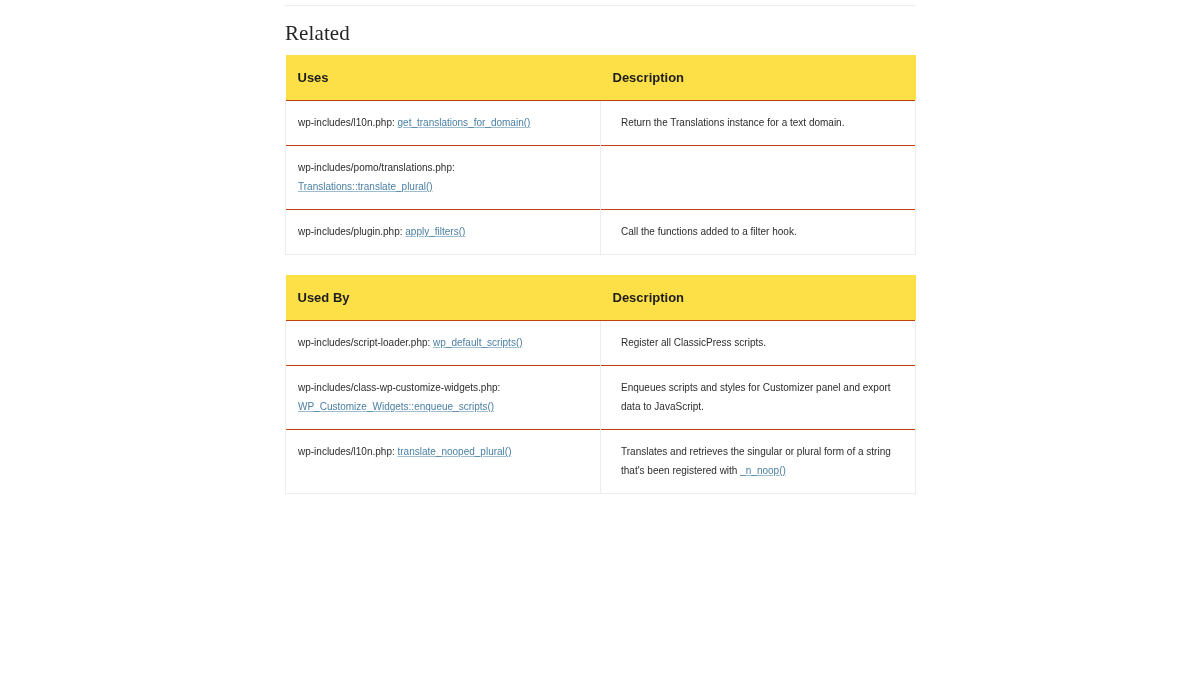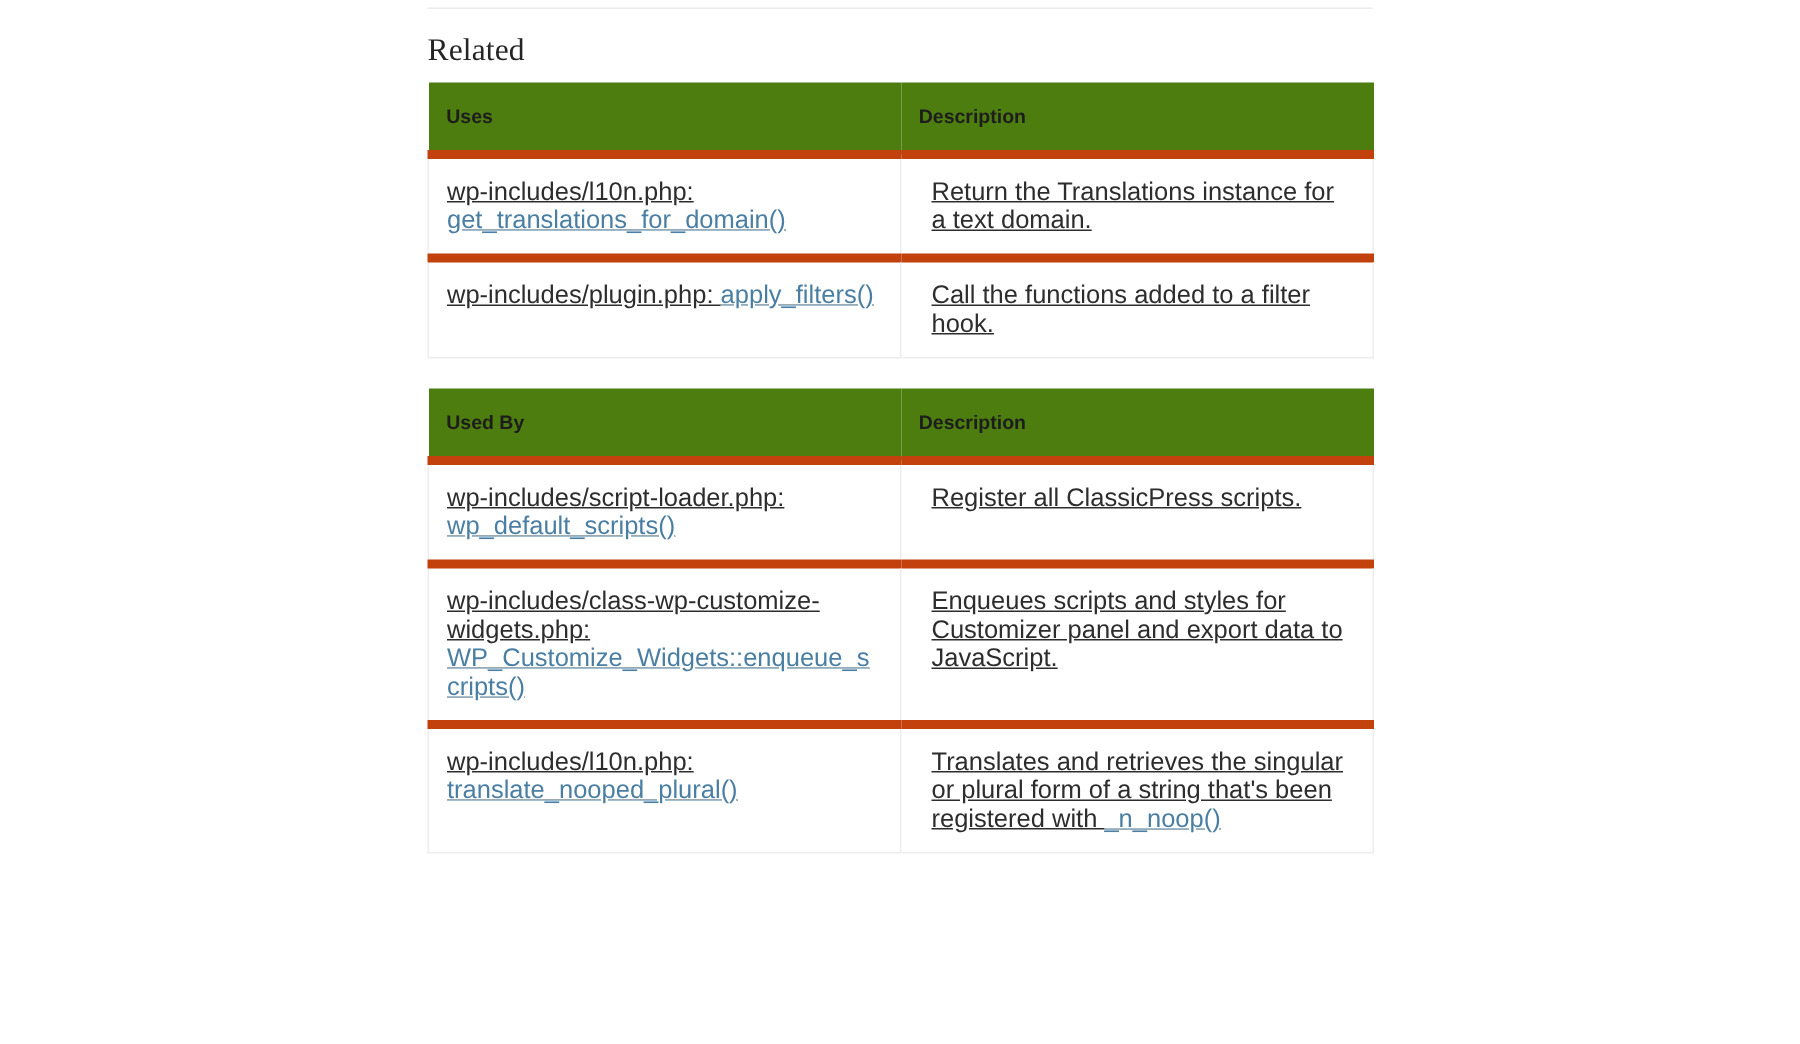--- a/index.html
+++ b/index.html
@@ -46,40 +46,39 @@
   }
 
   table.wp-table {
     border-collapse: collapse;
     width: 630px;
     table-layout: fixed;
     font-size: 13px;
     margin: 0;
   }
   table.wp-table th {
-    background: #4d7c0f;
+    background: #fde047;
     text-align: left;
     font-weight: bold;
     font-size: 13px;
     color: #1d1d1d;
     padding: 14px 12px 14px 12px;
     border: 0;
     vertical-align: middle;
     line-height: 17px;
   }
   table.wp-table td {
-    border-top: 6px solid #c2410c;
+    border-top: 1px solid #c2410c;
     border-left: 1px solid #ededed;
     padding: 12px 12px 13px 12px;
     vertical-align: top;
     line-height: 19px;
-    font-size: 17px;
+    font-size: 10px;
     color: #2d2d2d;
     word-wrap: break-word;
-    text-decoration: underline;
   }
   table.wp-table td:first-child { border-left: 1px solid #ededed; }
   table.wp-table td:last-child { border-right: 1px solid #ededed; padding-left: 20px; }
   table.wp-table tr:last-child td { border-bottom: 1px solid #ededed; }
 
   table.uses-table col.c1 { width: 315px; }
   table.uses-table col.c2 { width: 315px; }
 
   a, a:visited {
     color: #4a7fa3;
@@ -112,20 +111,24 @@
             <th>Uses</th>
             <th>Description</th>
           </tr>
         </thead>
         <tbody>
           <tr>
             <td><span>wp-includes/l10n.php: </span><a href="#" class="mono-link">get_translations_for_domain()</a></td>
             <td>Return the Translations instance for a text domain.</td>
           </tr>
           <tr>
+            <td><span>wp-includes/pomo/translations.php:</span><br><a href="#" class="mono-link">Translations::translate_plural()</a></td>
+            <td></td>
+          </tr>
+          <tr>
             <td><span>wp-includes/plugin.php: </span><a href="#" class="mono-link">apply_filters()</a></td>
             <td>Call the functions added to a filter hook.</td>
           </tr>
         </tbody>
       </table>
     </div>
 
     <div class="gap-20"></div>
 
     <div class="table-block">

